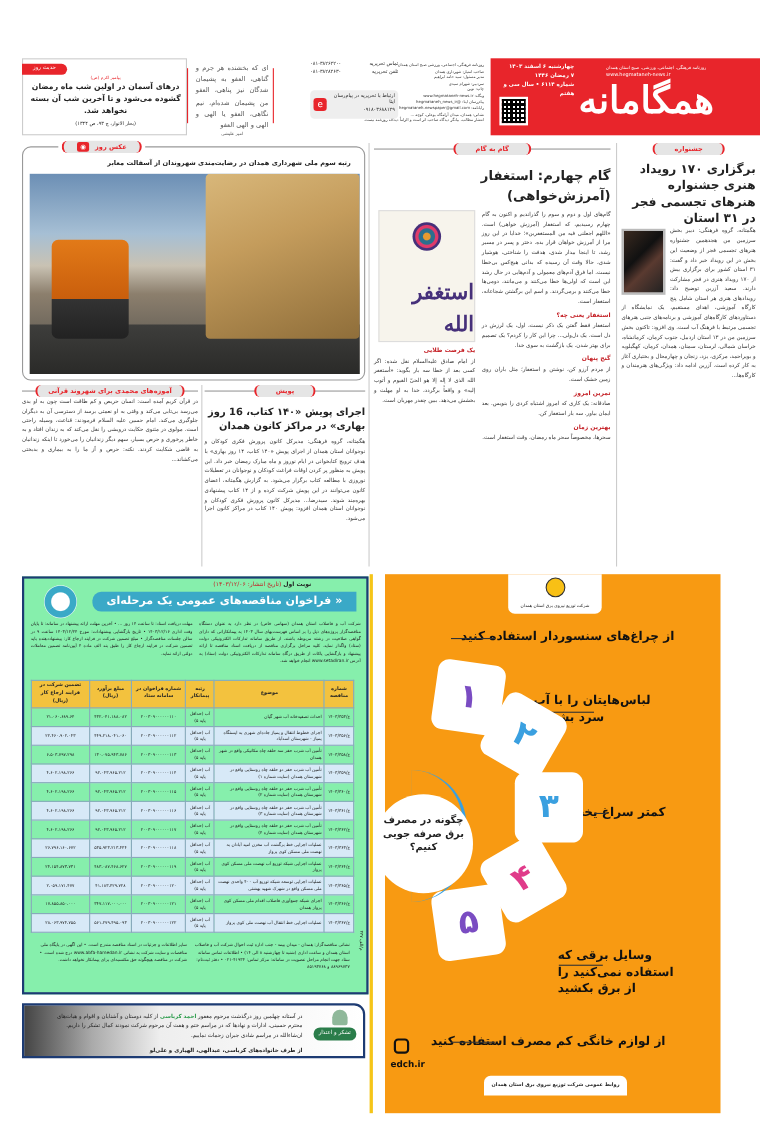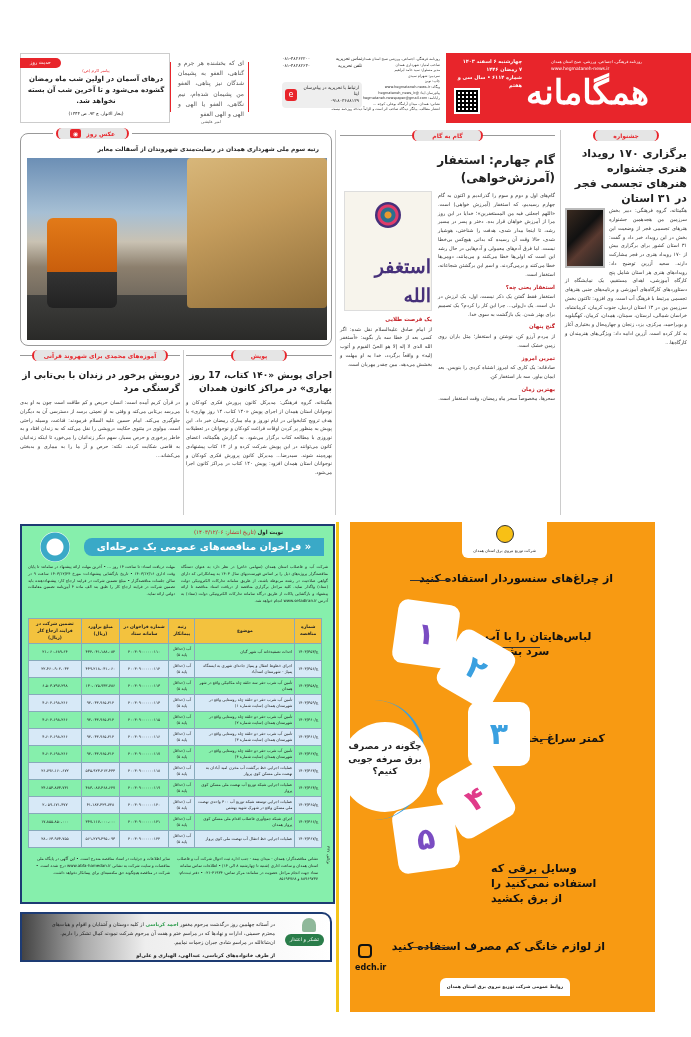--- a/index.html
+++ b/index.html
@@ -248,31 +248,30 @@
     <div class="roller"></div>
     <div class="truck"></div>
   </div>
 </div>
 
 <div class="abs col-quran">
   <div style="position:relative; text-align:center;">
     <div class="tag-line" style="left:0; right:0; top:5px;"></div>
     <span class="tag" style="position:relative; padding:1px 10px;">آموزه‌های محمدی برای شهروند قرآنی</span>
   </div>
-  <h2 class="h2">درویش پرخور در زندان با بی‌تابی از گرسنگی مرد</h2>
   <div class="body-text">در قرآن کریم آمده است: انسان حریص و کم طاقت است چون به او بدی می‌رسد بی‌تابی می‌کند و وقتی به او نعمتی برسد از دسترسی آن به دیگران جلوگیری می‌کند. امام حسین علیه السلام فرمودند: قناعت، وسیله راحتی است. مولوی در مثنوی حکایت درویشی را نقل می‌کند که به زندان افتاد و به خاطر پرخوری و حرص بسیار، سهم دیگر زندانیان را می‌خورد تا اینکه زندانیان به قاضی شکایت کردند. نکته: حرص و آز ما را به بیماری و بدبختی می‌کشاند...</div>
 </div>
 <div class="abs" style="left:183px; top:350px; width:1px; height:165px; background:#ccc;"></div>
 
 <div class="abs col-puy">
   <div style="position:relative; text-align:center;">
     <div class="tag-line" style="left:0; right:0; top:5px;"></div>
     <span class="tag" style="position:relative;">پویش</span>
   </div>
-  <h2 class="h2">اجرای پویش «۱۴۰ کتاب، 17 روز بهاری» در مراکز کانون همدان</h2>
+  <h2 class="h2">اجرای پویش «۱۴۰ کتاب، 16 روز بهاری» در مراکز کانون همدان</h2>
   <div class="body-text">هگمتانه، گروه فرهنگی: مدیرکل کانون پرورش فکری کودکان و نوجوانان استان همدان از اجرای پویش «۱۴۰ کتاب، ۱۴ روز بهاری» با هدف ترویج کتابخوانی در ایام نوروز و ماه مبارک رمضان خبر داد. این پویش به منظور پر کردن اوقات فراغت کودکان و نوجوانان در تعطیلات نوروزی با مطالعه کتاب برگزار می‌شود. به گزارش هگمتانه، اعضای کانون می‌توانند در این پویش شرکت کرده و از ۱۴ کتاب پیشنهادی بهره‌مند شوند. سیدرضا... مدیرکل کانون پرورش فکری کودکان و نوجوانان استان همدان افزود: پویش ۱۴۰ کتاب در مراکز کانون اجرا می‌شود.</div>
 </div>
 <div class="abs" style="left:335px; top:130px; width:1px; height:385px; background:#ccc;"></div>
 
 <div class="abs tender">
   <div class="t-notice">
     <b>نوبت اول</b>
     <span>(تاریخ انتشار: ۱۴۰۳/۱۲/۰۶)</span>
   </div>
   <div class="t-banner">
@@ -422,21 +421,21 @@
 
   <div class="tip" style="right:42px; top:50px;">از چراغ‌های سنسوردار استفاده کنید</div>
   <div class="tip-line" style="left:60px; top:58px; width:40px;"></div>
 
   <div class="tip" style="right:60px; top:108px; width:110px;">لباس‌هایتان را با آب سرد بشویید</div>
   <div class="tip-line" style="left:150px; top:125px; width:40px;"></div>
 
   <div class="tip" style="right:50px; top:210px;">کمتر سراغ یخچال بروید</div>
   <div class="tip-line" style="left:190px; top:217px; width:12px;"></div>
 
-  <div class="tip" style="right:54px; top:340px; width:110px;">وسایل برقی که استفاده نمی‌کنید را از برق بکشید</div>
+  <div class="tip" style="right:38px; top:340px; width:110px;">وسایل برقی که استفاده نمی‌کنید را از برق بکشید</div>
   <div class="tip-line" style="left:158px; top:355px; width:40px;"></div>
 
   <div class="tip" style="right:50px; top:418px;">از لوازم خانگی کم مصرف استفاده کنید</div>
   <div class="tip-line" style="left:60px; top:425px; width:40px;"></div>
 
   <div class="petal" style="left:45px; top:80px; color:#7a4cc2; transform:rotate(8deg);">۱</div>
   <div class="petal" style="left:95px; top:115px; color:#3aa0e0; transform:rotate(30deg);">۲</div>
   <div class="petal" style="left:118px; top:180px; color:#3aa0e0;">۳</div>
   <div class="petal" style="left:95px; top:245px; color:#e03b8a; transform:rotate(-30deg);">۴</div>
   <div class="petal" style="left:45px; top:285px; color:#7a4cc2; transform:rotate(-8deg);">۵</div>

